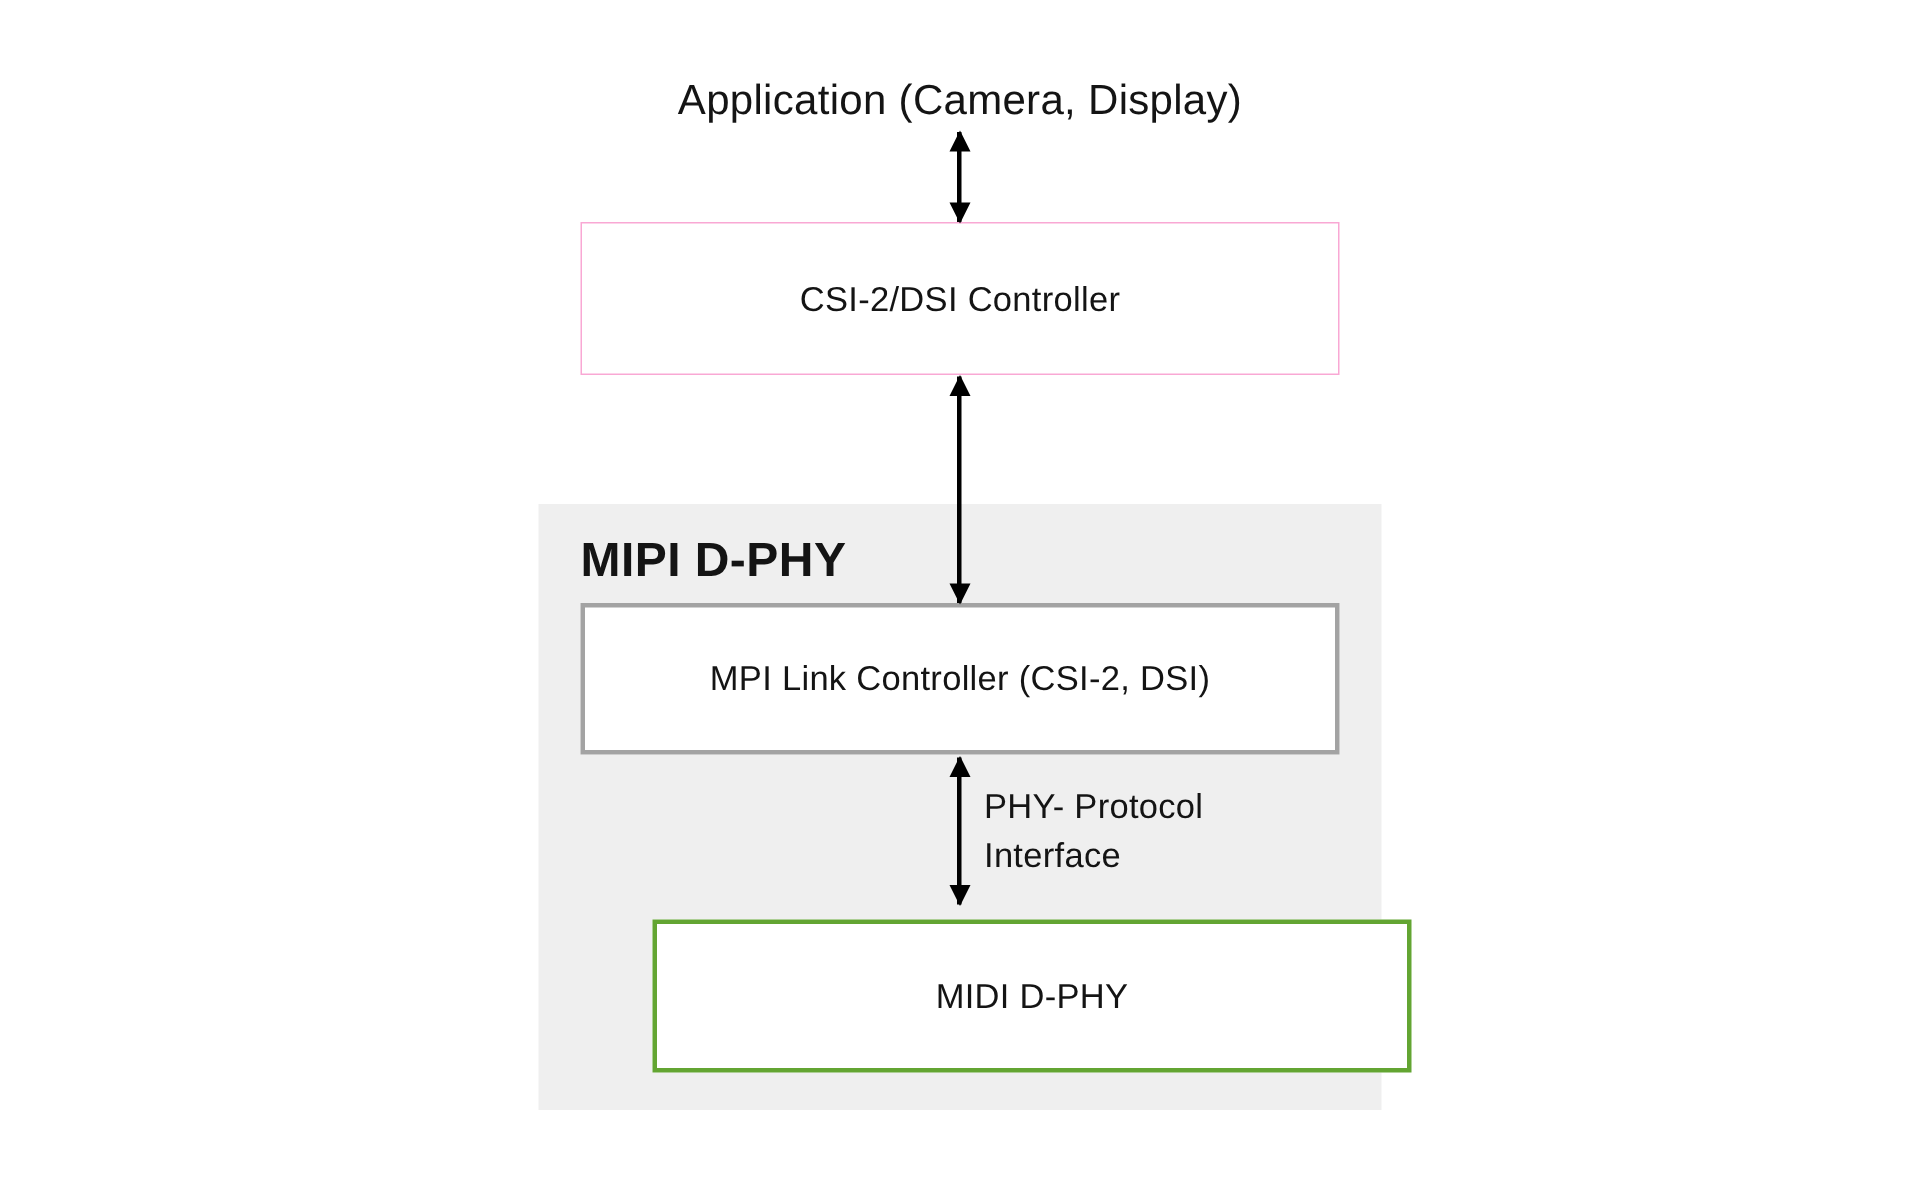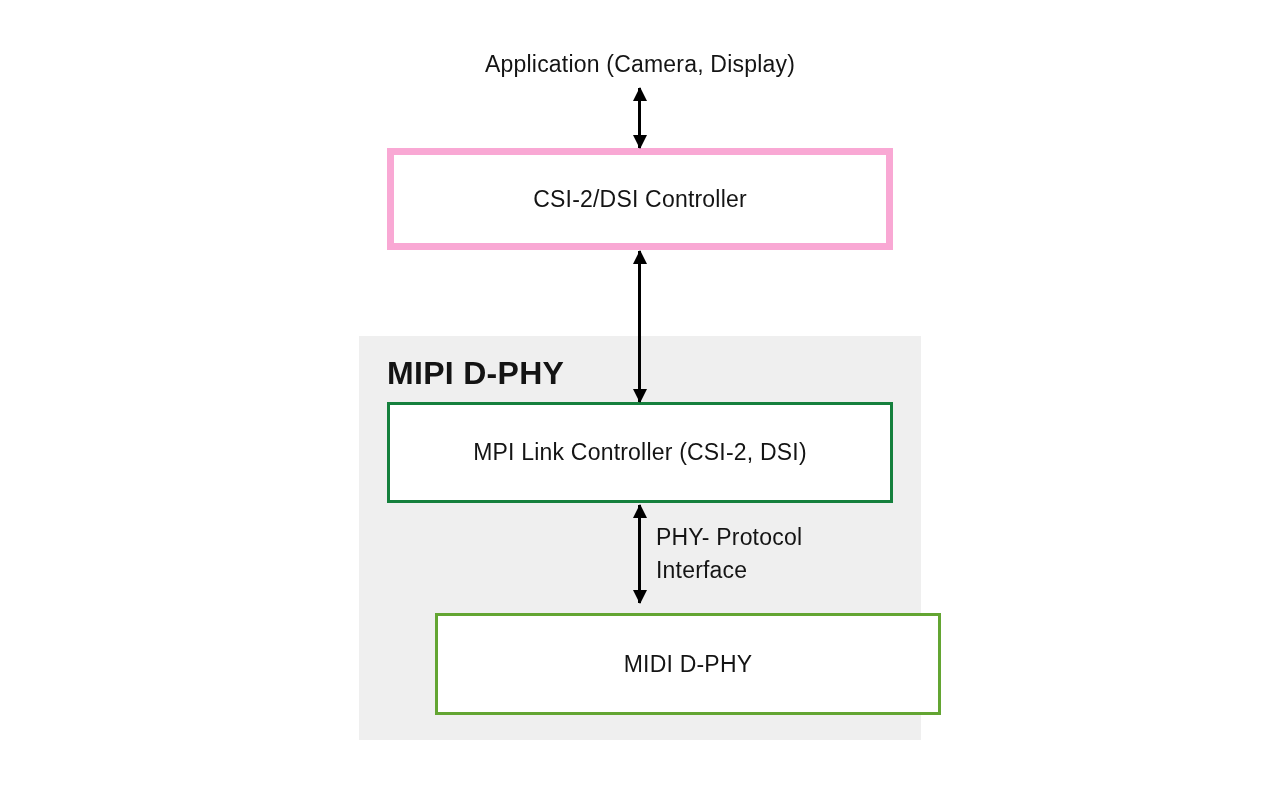--- a/index.html
+++ b/index.html
@@ -13,21 +13,21 @@
     overflow: hidden;
   }
 
   
   .app-label {
     position: absolute;
     left: 0;
     top: 51px;
     width: 1280px;
     text-align: center;
-    font-size: 23px;
+    font-size: 28px;
     font-weight: 500;
     letter-spacing: 0.2px;
   }
 
   
   .dphy-container {
     position: absolute;
     left: 359px;
     top: 336px;
     width: 562px;
@@ -51,22 +51,22 @@
     background: #ffffff;
     box-sizing: border-box;
     display: flex;
     align-items: center;
     justify-content: center;
     font-size: 23px;
     font-weight: 500;
     letter-spacing: 0.2px;
     z-index: 2;
   }
-  .box-controller { top: 148px; height: 102px; border: 7px solid #f9a8d4; text-align: center; }
-  .box-link       { top: 402px; height: 101px; border: 3px solid #15803d; text-align: right; }
+  .box-controller { top: 148px; height: 102px; border: 1px solid #f9a8d4; text-align: center; }
+  .box-link       { top: 402px; height: 101px; border: 3px solid #a3a3a3; text-align: right; }
   .box-midi       { top: 613px; height: 102px; border: 3px solid #63a532; margin-left: 48px; }
 
   
   .arrow {
     position: absolute;
     left: 638px;
     width: 3px;
     background: #000000;
     z-index: 3;
   }

